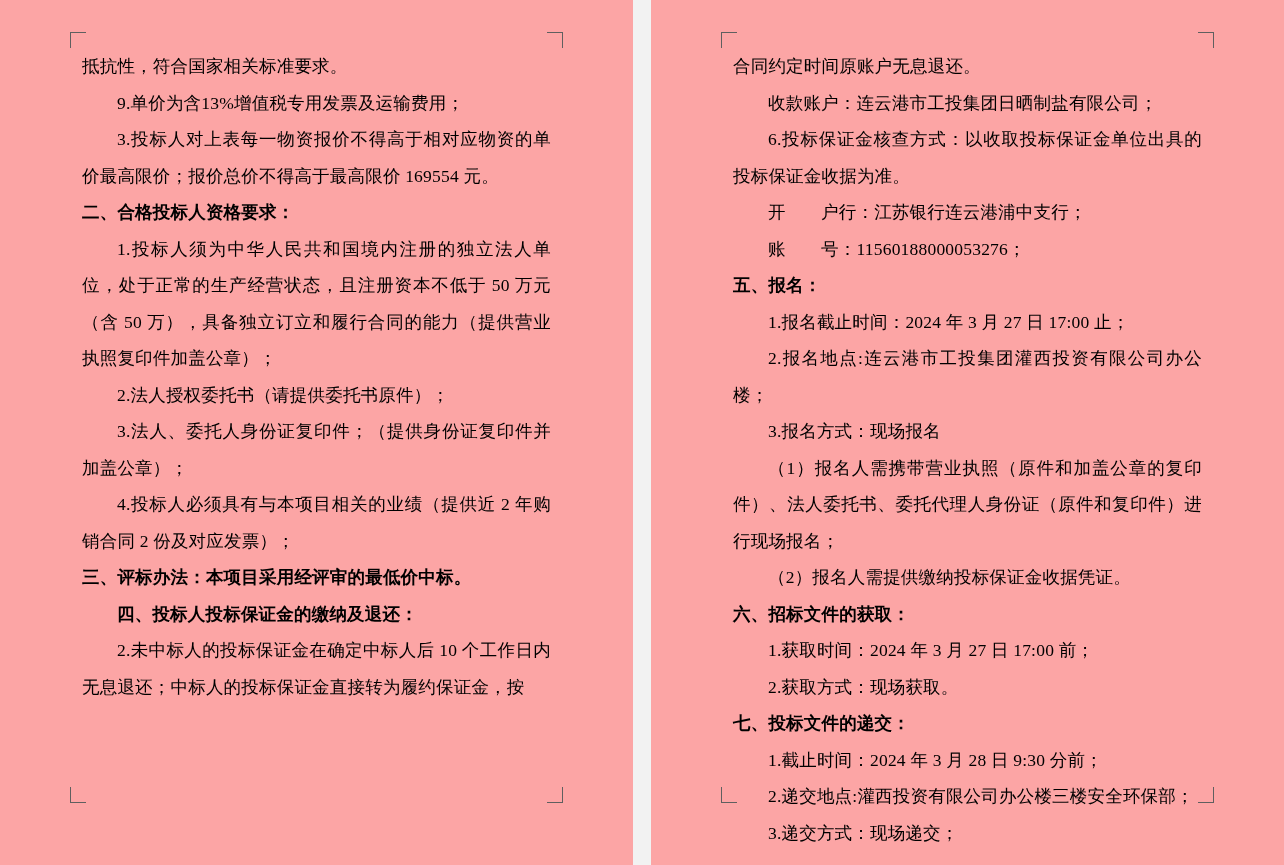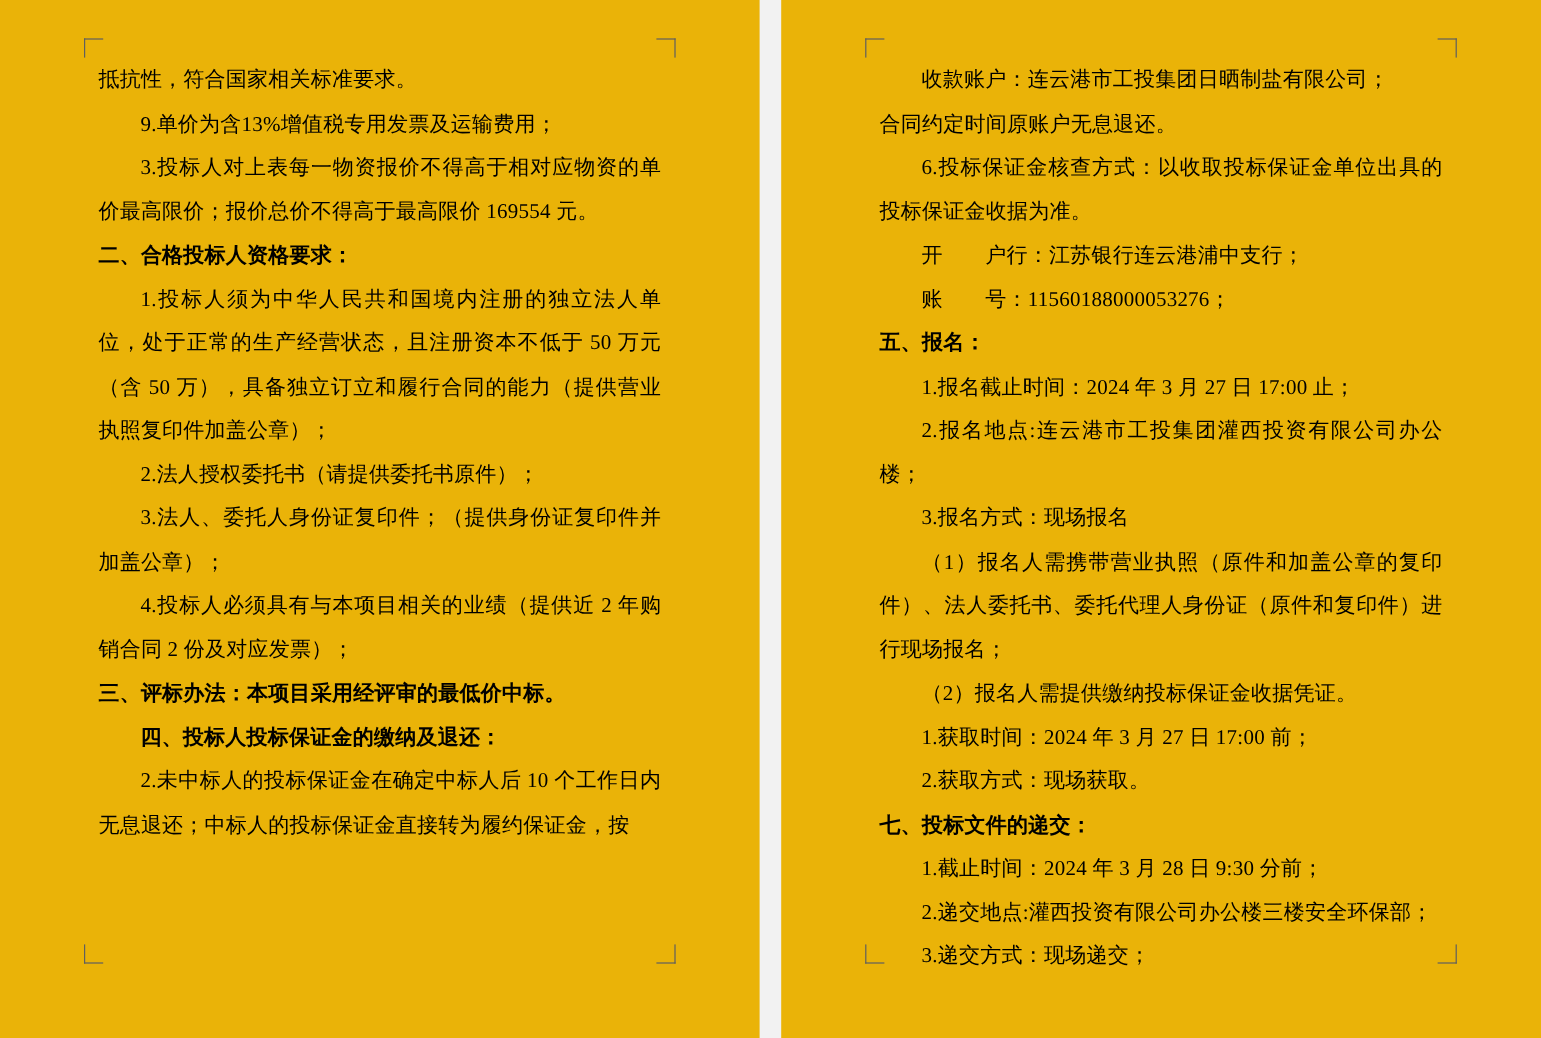--- a/index.html
+++ b/index.html
@@ -15,21 +15,21 @@
   .workspace {
     position: relative;
     width: 1284px;
     height: 865px;
     display: flex;
     gap: 18px;
     background: #f2f2f2;
   }
   .page {
     position: relative;
-    background: #eab308;
+    background: #fca5a5;
     width: 633px;
     height: 865px;
     box-sizing: border-box;
     overflow: hidden;
   }
   .page-left { margin-left: 0; }
   .page-right { margin-left: 0; }
 
   
   .mark {
@@ -101,31 +101,32 @@
       <p class="para indent">2.未中标人的投标保证金在确定中标人后 10 个工作日内无息退还；中标人的投标保证金直接转为履约保证金，按</p>
     </div>
   </div>
 
   <div class="page page-right">
     <span class="mark tl"></span>
     <span class="mark tr"></span>
     <span class="mark bl"></span>
     <span class="mark br"></span>
     <div class="content">
+      <p class="para">合同约定时间原账户无息退还。</p>
       <p class="para indent">收款账户：连云港市工投集团日晒制盐有限公司；</p>
-      <p class="para">合同约定时间原账户无息退还。</p>
       <p class="para indent">6.投标保证金核查方式：以收取投标保证金单位出具的投标保证金收据为准。</p>
       <p class="para indent">开　　户行：江苏银行连云港浦中支行；</p>
       <p class="para indent">账　　号：11560188000053276；</p>
       <p class="para bold">五、报名：</p>
       <p class="para indent">1.报名截止时间：2024 年 3 月 27 日 17:00 止；</p>
       <p class="para indent">2.报名地点:连云港市工投集团灌西投资有限公司办公楼；</p>
       <p class="para indent">3.报名方式：现场报名</p>
       <p class="para indent">（1）报名人需携带营业执照（原件和加盖公章的复印件）、法人委托书、委托代理人身份证（原件和复印件）进行现场报名；</p>
       <p class="para indent">（2）报名人需提供缴纳投标保证金收据凭证。</p>
+      <p class="para bold">六、招标文件的获取：</p>
       <p class="para indent">1.获取时间：2024 年 3 月 27 日 17:00 前；</p>
       <p class="para indent">2.获取方式：现场获取。</p>
       <p class="para bold">七、投标文件的递交：</p>
       <p class="para indent">1.截止时间：2024 年 3 月 28 日 9:30 分前；</p>
       <p class="para indent">2.递交地点:灌西投资有限公司办公楼三楼安全环保部；</p>
       <p class="para indent">3.递交方式：现场递交；</p>
     </div>
   </div>
 
 </div>

